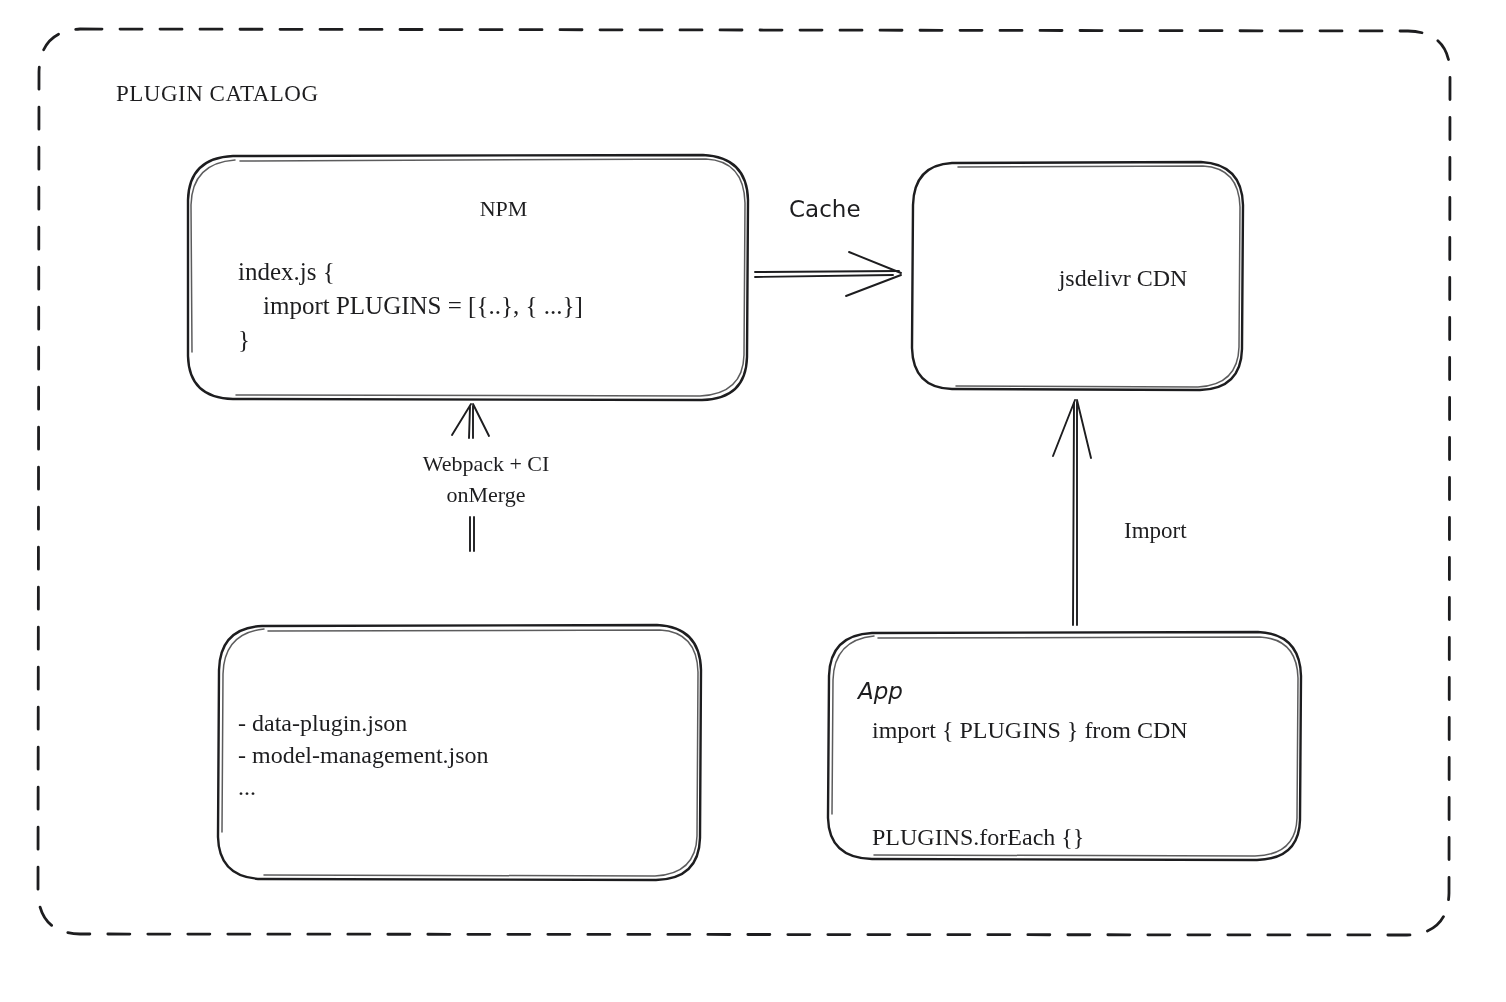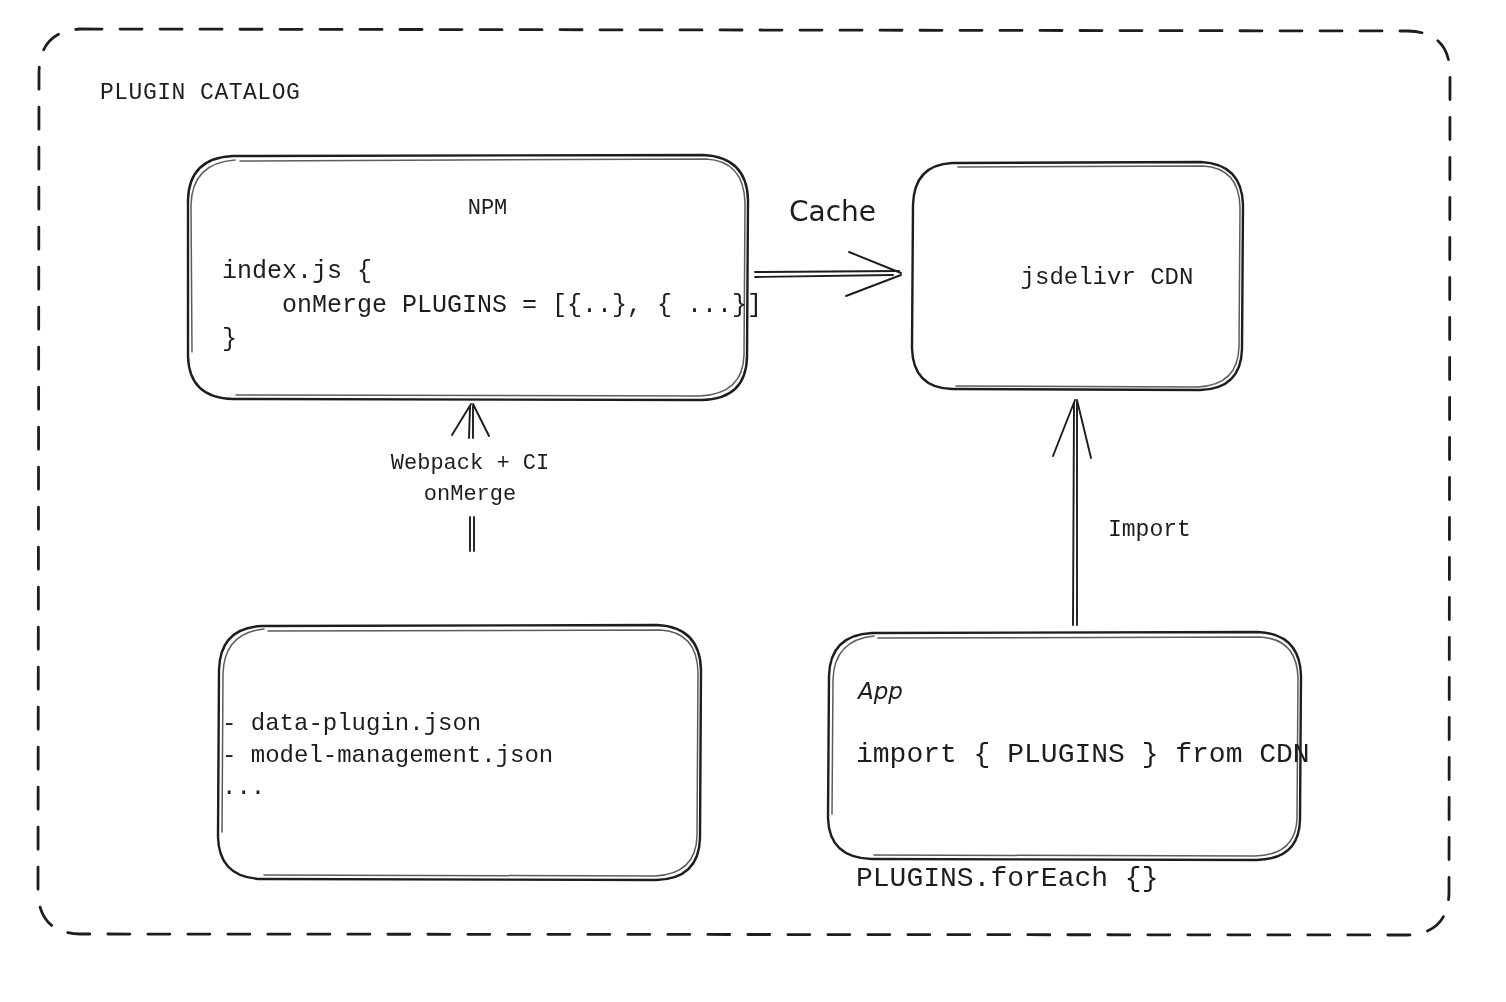--- a/index.html
+++ b/index.html
@@ -43,21 +43,21 @@
     stroke-linecap: round;
     stroke-dasharray: 22 18;
   }
   .txt {
     position: absolute;
     color: #1d1d1f;
     white-space: pre;
     font-family: "DejaVu Sans Mono", monospace;
     line-height: 1.0;
   }
-  .mono { font-family: Liberation Mono, monospace; }
+  .mono { font-family: Liberation Serif, serif; margin-left: 16px; }
   .sans { font-family: "DejaVu Sans", sans-serif; }
 
   
   #frame-title {
     left: 100px; top: 82px;
     font-size: 23px; letter-spacing: 0.5px;
   }
   #npm-title {
     left: 187px; top: 198px;
     width: 561px; text-align: center;
@@ -69,21 +69,21 @@
     font-size: 25px; line-height: 1.36;
   }
   #cdn-title {
     left: 912px; top: 266px;
     width: 330px; text-align: center;
     font-size: 24px;
     padding-left: 30px;
   }
   #cache-label {
     left: 789px; top: 198px;
-    font-size: 28px;
+    font-size: 23px;
   }
   #webpack-label {
     left: 340px; top: 448px;
     width: 260px; text-align: center;
     font-size: 22px; line-height: 1.42;
   }
   #repo-title {
     left: 218px; top: 568px;
     width: 482px; text-align: center;
     font-size: 24px;
@@ -95,22 +95,22 @@
   #import-label {
     left: 1108px; top: 519px;
     font-size: 23px;
   }
   #app-title {
     left: 858px; top: 680px;
     font-size: 23px;
     font-style: italic;
   }
   #app-code {
-    left: 856px; top: 724px;
-    font-size: 28px; line-height: 2.22;
+    left: 856px; top: 704px;
+    font-size: 24px; line-height: 2.22;
   }
 </style>
 </head>
 <body>
 
 <div id="diagram-root">
 
   <svg class="canvas" viewBox="0 0 1506 1002" xmlns="http://www.w3.org/2000/svg">
 
     <path class="dashed-frame" d="M 80 29
@@ -197,21 +197,21 @@
       <path class="stroke stroke-thin" d="M 1053 456 L 1075 400"></path>
       <path class="stroke stroke-thin" d="M 1091 458 L 1077 400"></path>
     </g>
   </svg>
 
   <div class="txt mono" id="frame-title">PLUGIN CATALOG</div>
 
   <div class="txt mono" id="npm-title">NPM</div>
 
   <div class="txt mono" id="npm-code">index.js {
-    onMerge PLUGINS = [{..}, { ...}]
+    import PLUGINS = [{..}, { ...}]
 }</div>
 
   <div class="txt mono" id="cdn-title">jsdelivr CDN</div>
 
   <div class="txt sans" id="cache-label">Cache</div>
 
   <div class="txt mono" id="webpack-label">Webpack + CI
 onMerge</div>
 
 

